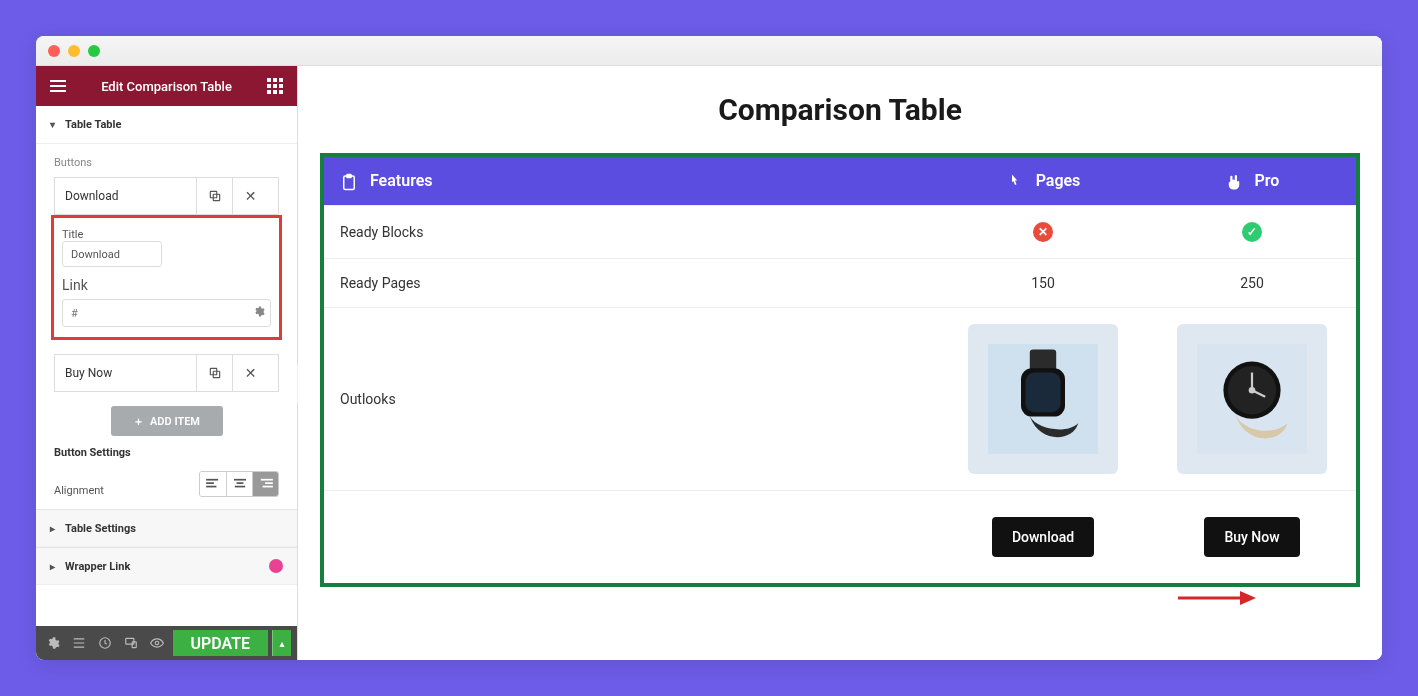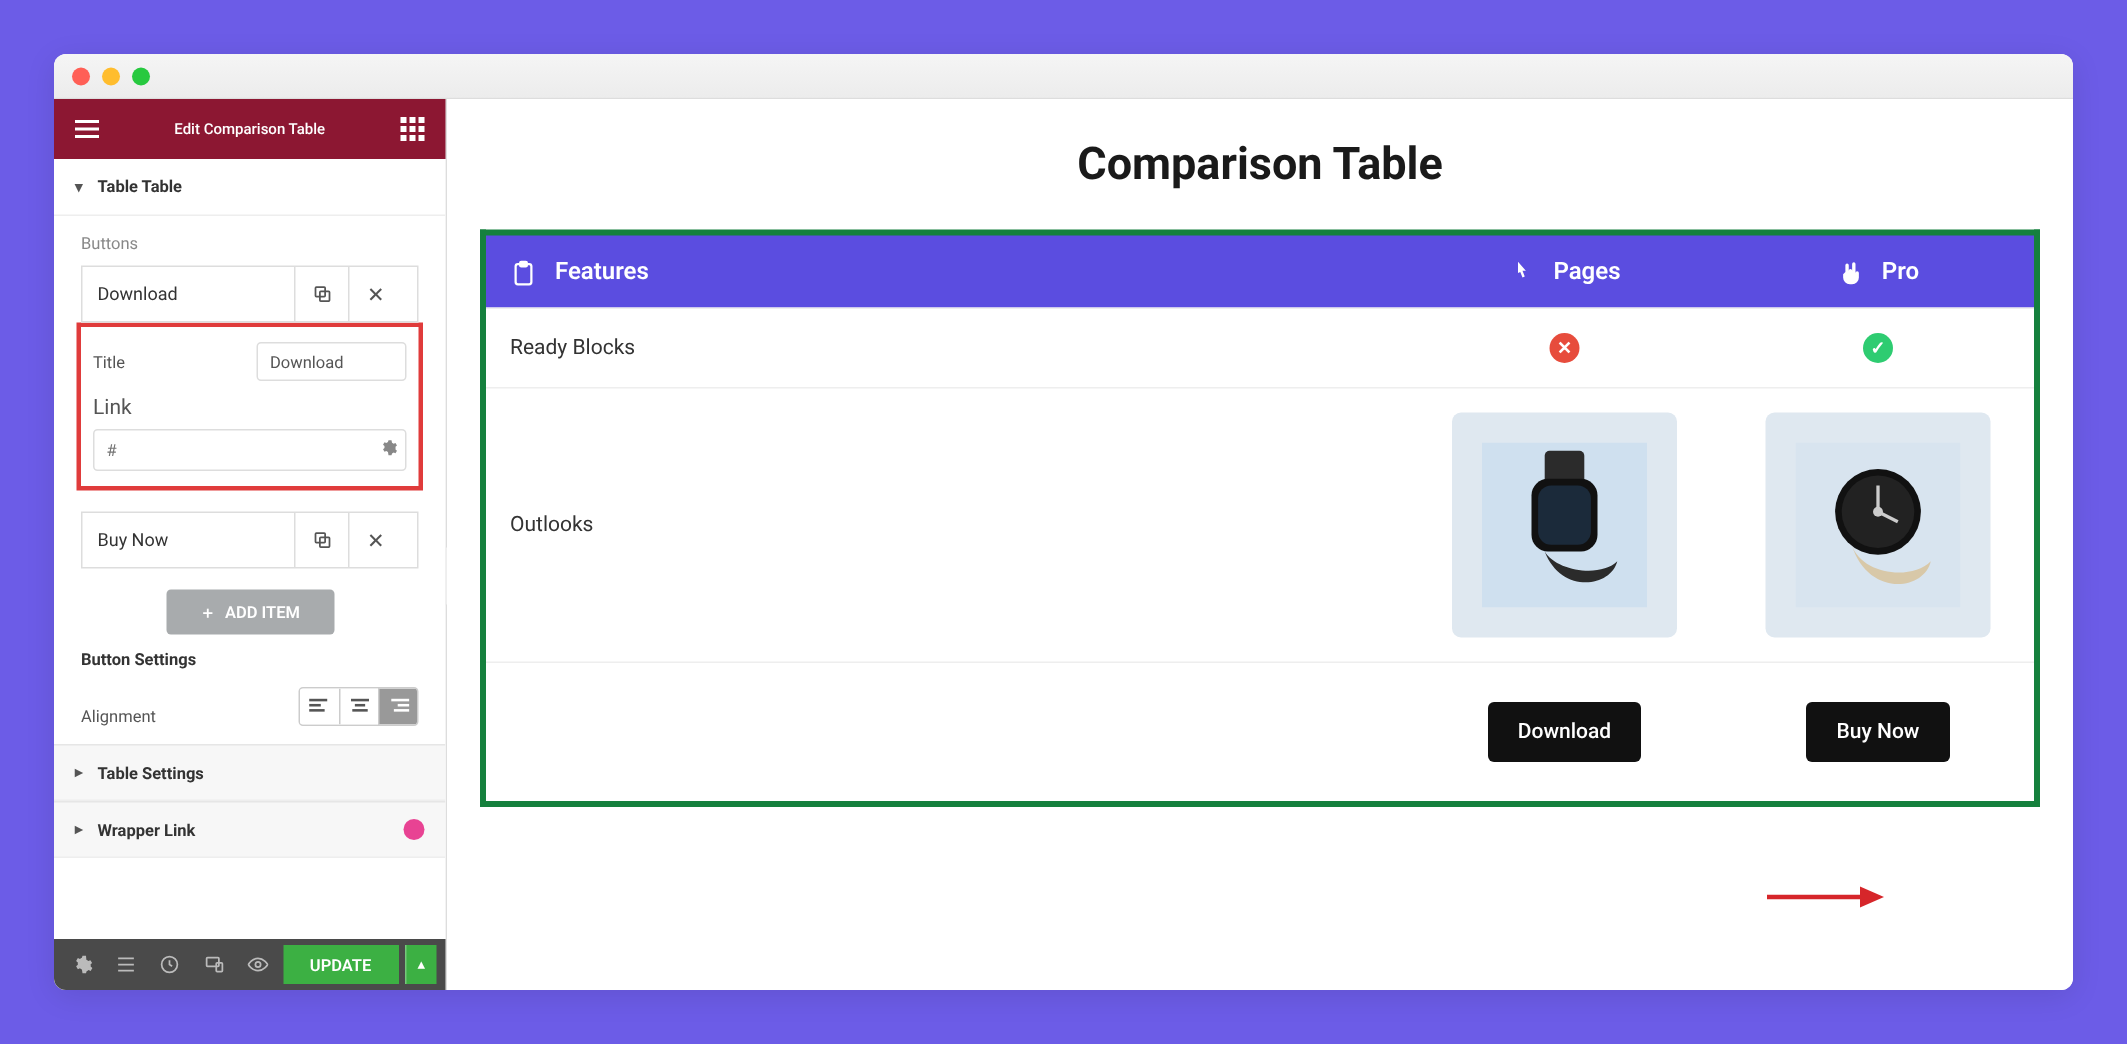--- a/index.html
+++ b/index.html
@@ -5,54 +5,54 @@
 * { box-sizing: border-box; margin: 0; padding: 0; font-family: -apple-system, BlinkMacSystemFont, "Segoe UI", Roboto, Arial, sans-serif; }
 body { background: #6c5ce7; padding: 36px; }
 .window { background: #fff; border-radius: 8px; overflow: hidden; width: 1346px; height: 624px; margin: 0 auto; box-shadow: 0 4px 20px rgba(0,0,0,0.1); }
 .titlebar { height: 30px; background: linear-gradient(#f5f5f5,#ececec); display: flex; align-items: center; padding: 0 12px; gap: 8px; border-bottom: 1px solid #ddd; }
 .dot { width: 12px; height: 12px; border-radius: 50%; }
 .dot.red { background: #ff5f56; }
 .dot.yellow { background: #ffbd2e; }
 .dot.green { background: #27c93f; }
 .body { display: flex; height: 594px; }
 .sidebar { width: 262px; background: #f1f1f1; display: flex; flex-direction: column; border-right: 1px solid #ddd; position: relative; }
-.sidebar-header { background: #8c1732; color: #fff; height: 40px; display: flex; align-items: center; padding: 0 14px; font-size: 10px; font-weight: 500; justify-content: space-between; }
+.sidebar-header { background: #8c1732; color: #fff; height: 40px; display: flex; align-items: center; padding: 0 14px; font-size: 13px; font-weight: 500; justify-content: space-between; }
 .hamburger { display: inline-flex; flex-direction: column; gap: 3px; cursor: pointer; }
 .hamburger span { width: 16px; height: 2px; background: #fff; display: block; }
 .grid-icon { display: grid; grid-template-columns: repeat(3,4px); grid-template-rows: repeat(3,4px); gap: 2px; cursor: pointer; }
 .grid-icon span { background: #fff; width: 4px; height: 4px; }
 .panel { background: #fff; flex: 1; overflow-y: auto; }
 .section-head { display: flex; align-items: center; padding: 0 14px; height: 38px; font-size: 11px; font-weight: 700; color: #333; border-bottom: 1px solid #eee; cursor: pointer; }
 .section-head.collapsed { background: #f7f7f7; border-top:1px solid #e6e6e6; }
 .caret { margin-right: 10px; font-size: 10px; color: #555; }
 .section-body { padding: 12px 18px; }
 .subtle { font-size: 11px; color: #888; margin-bottom: 8px; }
 .item-row { border: 1px solid #ddd; height: 38px; display: flex; align-items: center; padding: 0 10px; font-size: 12px; color: #333; background: #fff; position: relative; }
 .item-row .actions { margin-left: auto; display: flex; }
 .item-row .actions button { width: 36px; height: 36px; border: none; border-left: 1px solid #ddd; background: transparent; cursor: pointer; color: #555; font-size: 14px; display:flex; align-items:center; justify-content:center;}
 .highlight-box { border: 3px solid #e03b3b; padding: 10px 8px; margin: 0 -3px 14px -3px; }
-.field-row { display: flex; align-items: center; font-size: 11px; color: #555; margin-bottom: 10px; }
+.field-row { display: flex; align-items: flex-start; font-size: 11px; color: #555; margin-bottom: 10px; flex-direction: column; }
 .field-row label { flex: 1; }
 .field-row input[type=text] { width: 100px; height: 26px; border: 1px solid #ddd; border-radius: 3px; padding: 0 8px; font-size: 11px; color: #555; }
 .link-row { position: relative; }
 .link-row input { width: 100%; height: 28px; border: 1px solid #ddd; border-radius: 3px; padding: 0 28px 0 8px; font-size: 11px; color: #888; }
 .link-row .gear { position: absolute; right: 6px; top: 50%; transform: translateY(-50%); color: #888; font-size: 12px; cursor: pointer; }
 .add-item { display: flex; align-items: center; justify-content: center; gap: 6px; background: #a8abad; color: #fff; font-size: 11px; font-weight: 600; height: 30px; width: 112px; border: none; border-radius: 3px; margin: 14px auto 8px auto; cursor: pointer; }
 .settings-sub { font-size: 11px; font-weight: 700; color: #333; margin: 10px 0 12px 0; }
 .align-row { display: flex; align-items: flex-end; font-size: 11px; color: #555; }
 .align-row .btns { margin-left: auto; display: flex; border: 1px solid #ccc; border-radius: 3px; overflow: hidden; }
 .align-row .btns button { width: 26px; height: 24px; border: none; border-left: 1px solid #ccc; background: #fff; cursor: pointer; display:flex; align-items:center; justify-content:center; }
 .align-row .btns button:first-child { border-left: none; }
 .align-row .btns button.active { background: #999; }
 .align-row .btns button svg { width:14px; height:12px; }
 .wrapper-badge { margin-left:auto; width:14px; height:14px; border-radius:50%; background:#e84393; display:inline-block; }
 .footer { height: 34px; background: #4a4a4a; display: flex; align-items: center; padding: 0 6px; gap: 4px; }
 .footer .ficon { width: 26px; height: 26px; display: flex; align-items: center; justify-content: center; color: #bbb; cursor: pointer; }
 .footer .ficon svg { width:14px; height:14px; }
-.update-btn { margin-left: auto; background: #3cb043; color: #fff; font-size: 11px; font-weight: 600; height: 26px; padding: 1px 18px; border: none; cursor: pointer; }
+.update-btn { margin-left: auto; background: #3cb043; color: #fff; font-size: 16px; font-weight: 600; height: 26px; padding: 1px 18px; border: none; cursor: pointer; }
 .update-caret { width: 22px; height: 26px; background: #3cb043; border-left: 1px solid rgba(255,255,255,0.3); color: #fff; display: flex; align-items: center; justify-content: center; cursor: pointer; font-size:10px; }
 .collapse-tab { position: absolute; right: -12px; top: 298px; width: 12px; height: 40px; background: #eee; border: 1px solid #ddd; border-left: none; border-radius: 0 4px 4px 0; display: flex; align-items: center; justify-content: center; color: #888; font-size: 10px; cursor: pointer; }
 .preview { flex: 1; padding: 20px 22px; overflow: auto; background: #fff; position: relative; }
 .preview-title { text-align: center; font-size: 30px; font-weight: 700; color: #1a1a1a; margin: 6px 0 26px 0; }
 .ctable { width: 100%; border: 4px solid #15803d; border-collapse: collapse; }
 .ctable thead tr { background: #5b4de0; color: #fff; }
 .ctable th { text-align: left; padding: 14px 16px; font-size: 16px; font-weight: 600; }
 .ctable th.col { text-align: center; width: 210px; }
 .ctable td { padding: 16px; font-size: 14px; color: #333; border-top: 1px solid #eee; }
 .ctable td.col { text-align: center; }
@@ -252,20 +252,25 @@
             </th>
           </tr>
         </thead>
         <tbody>
           <tr>
             <td>Ready Blocks</td>
             <td class="col"><span class="status-x">✕</span></td>
             <td class="col"><span class="status-ok">✓</span></td>
           </tr>
           <tr>
+            <td>Ready Pages</td>
+            <td class="col">150</td>
+            <td class="col">250</td>
+          </tr>
+          <tr>
             <td>Outlooks</td>
             <td class="col">
               <span class="watch">
                 <svg width="110" height="110" viewBox="0 0 100 100">
                     <rect x="0" y="0" width="100" height="100" fill="#cfe0ef"></rect>
                     <rect x="38" y="5" width="24" height="20" rx="3" fill="#2b2b2b"></rect>
                     <rect x="30" y="22" width="40" height="44" rx="10" fill="#111"></rect>
                     <rect x="34" y="26" width="32" height="36" rx="8" fill="#1b2a3a"></rect>
                     <path d="M38 66 C 45 78, 72 82, 82 72 C 78 88, 48 92, 38 66" fill="#2b2b2b"></path>
                   </svg>

